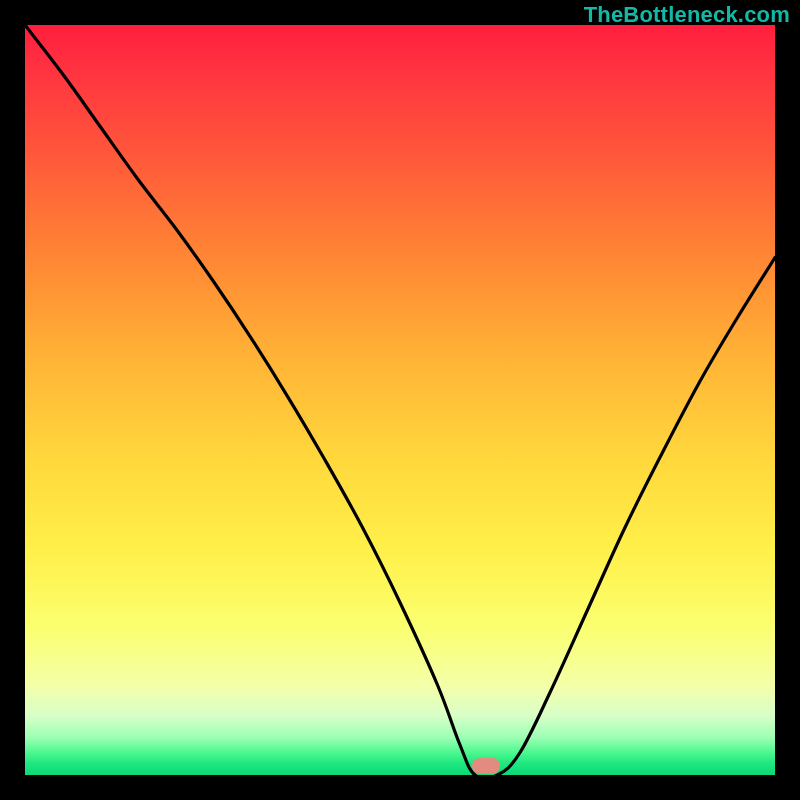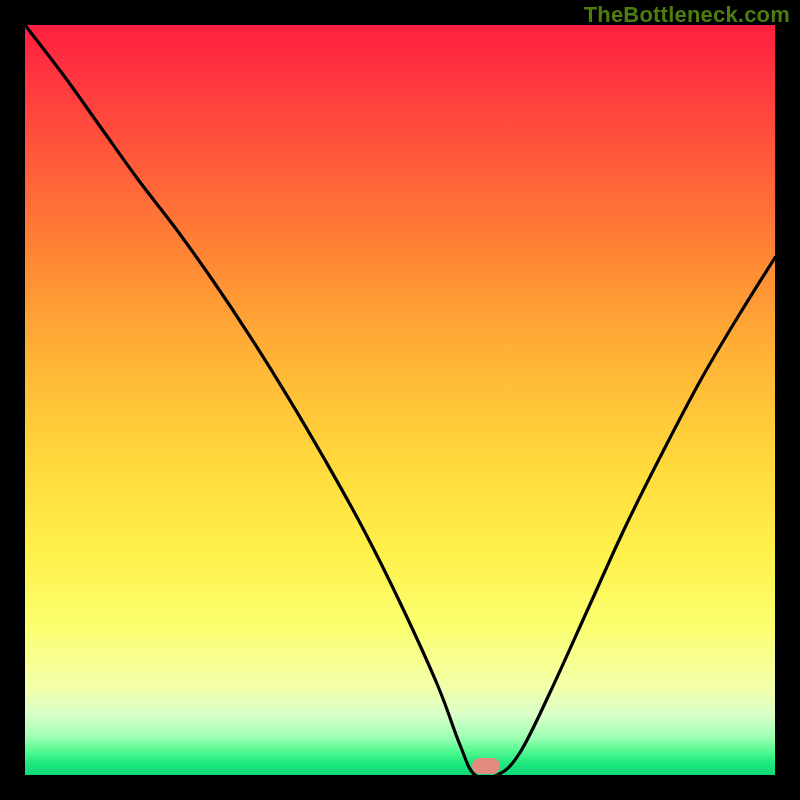--- a/index.html
+++ b/index.html
@@ -52,21 +52,21 @@
     position: absolute;
     background: #e48b80;
     border-radius: 9px;
   }
   .attribution {
     position: absolute;
     top: 2px;
     right: 10px;
     font-size: 22px;
     font-weight: 600;
-    color: #4d7c0f;
+    color: #14b8a6;
     letter-spacing: 0.2px;
     user-select: none;
   }
 </style>
 </head>
 <body>
 
 <div class="frame">
 
   <div class="plot-area">

